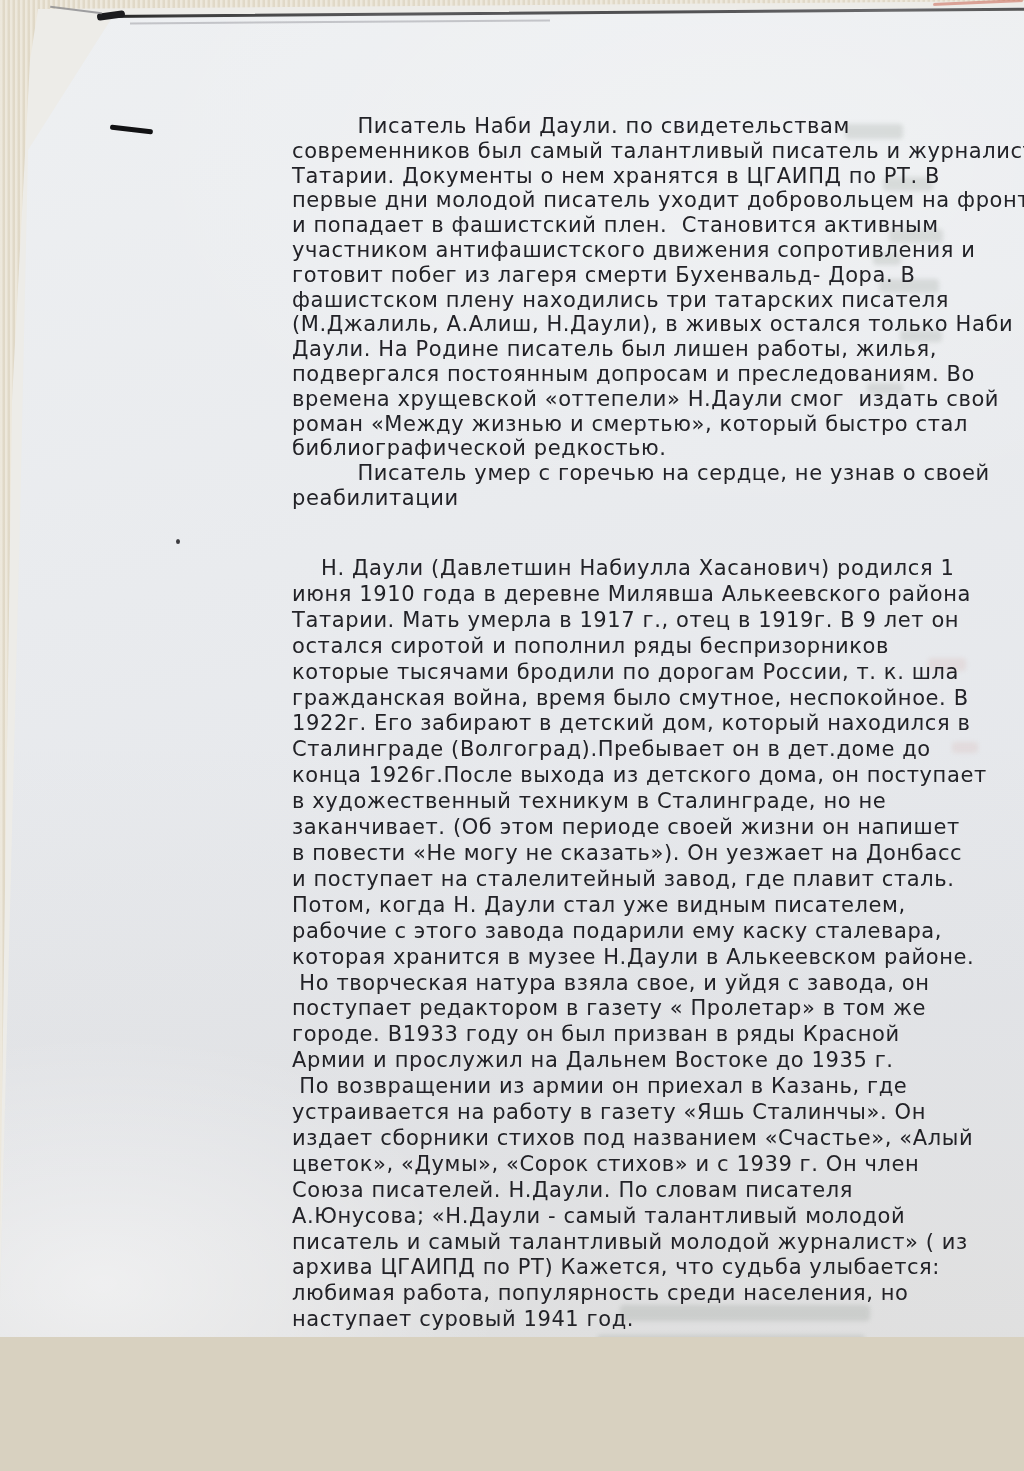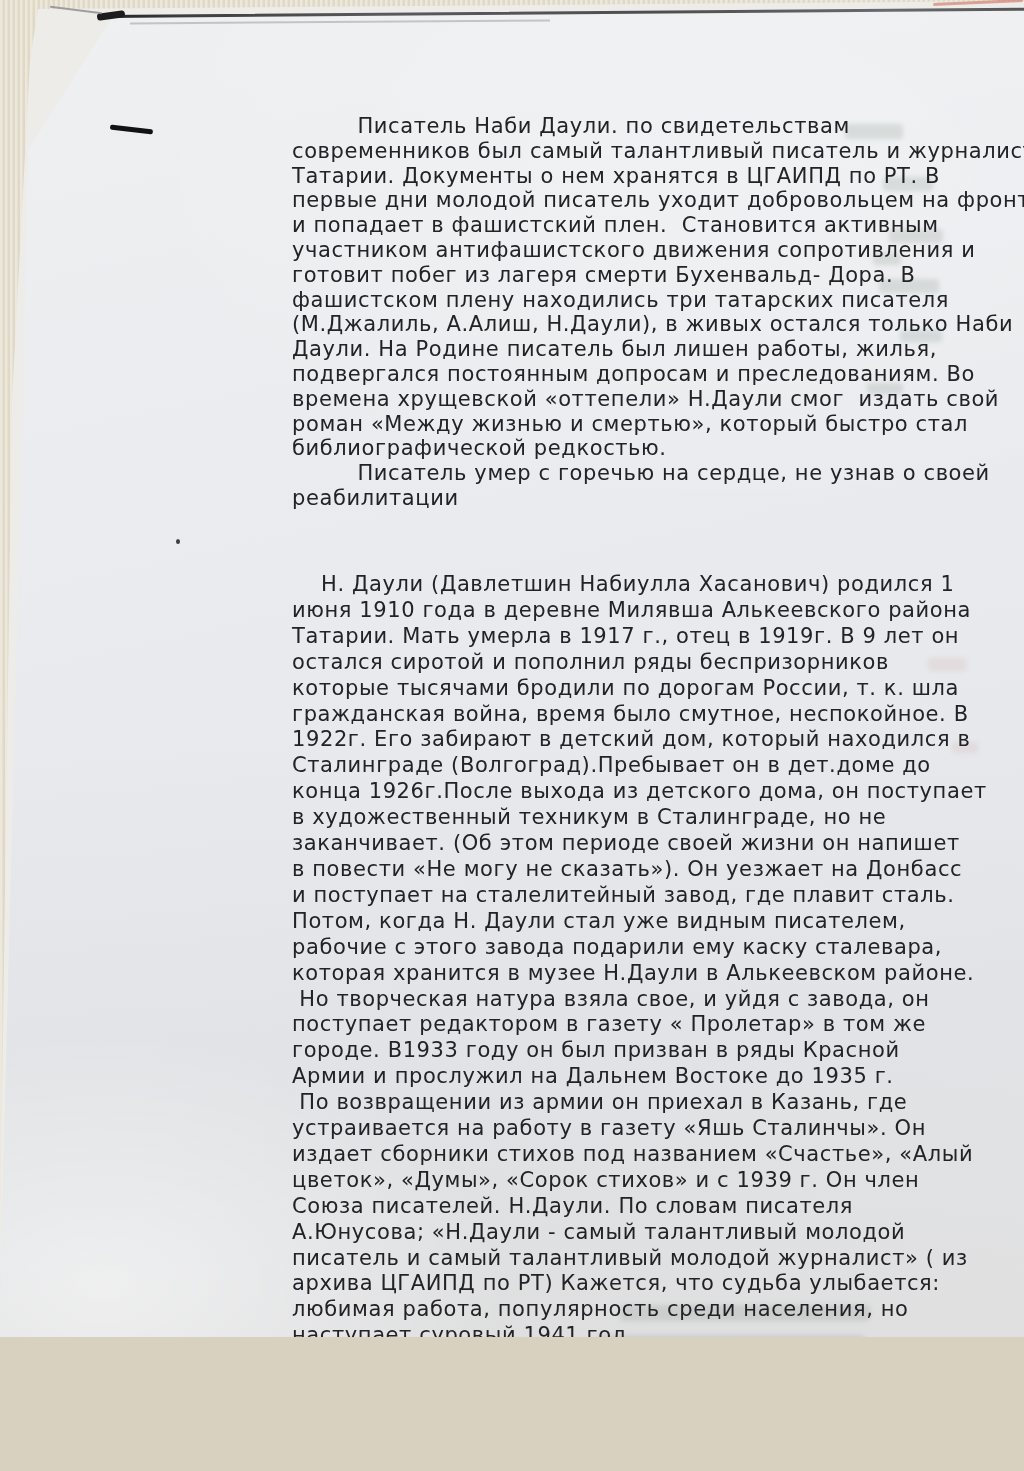--- a/index.html
+++ b/index.html
@@ -54,21 +54,21 @@
   
   .ghost{position:absolute;background:rgba(125,135,125,.20);filter:blur(2.2px);border-radius:4px;}
   .ghost.warm{background:rgba(205,150,140,.16);}
 
   
   .para{
     position:absolute;left:292px;color:#222227;
     font-size:21px;letter-spacing:.6px;white-space:pre;
   }
   #p1{top:114px;line-height:24.8px;}
-  #p2{top:572px;line-height:25.9px;}
+  #p2{top:556px;line-height:25.9px;}
   .line{white-space:pre;}
 
   .page-number{
     position:absolute;left:967px;top:1431px;
     font-size:19px;font-weight:bold;color:#2b2b30;
   }
 </style>
 </head>
 <body>
 

